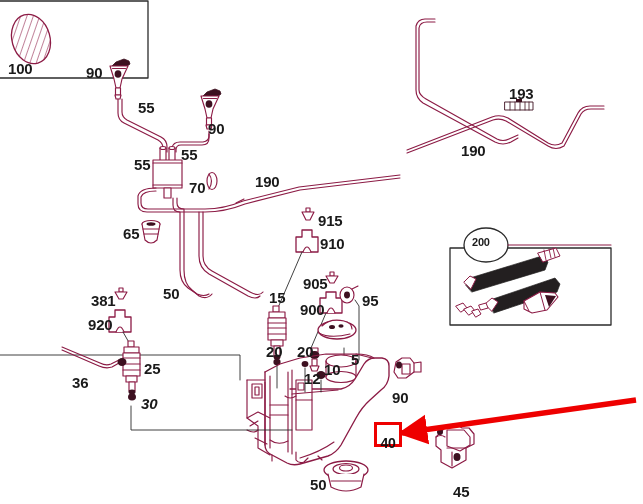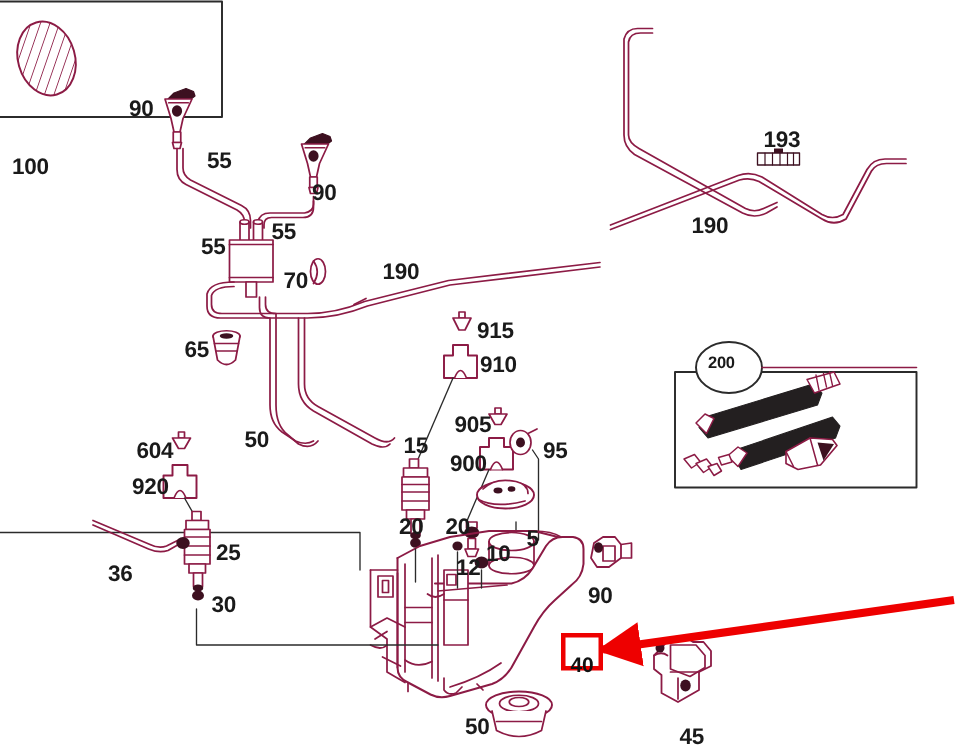--- a/index.html
+++ b/index.html
@@ -383,48 +383,48 @@
 
   <svg class="layer" viewBox="0 0 643 504">
     <defs>
       <marker id="redarrow2" markerWidth="6" markerHeight="6" refX="4.6" refY="3" orient="auto">
         <path d="M0,0.3 L5.4,3 L0,5.7 Z" fill="#ee0000"></path>
       </marker>
     </defs>
     <line x1="636" y1="400" x2="402" y2="433" stroke="#ee0000" stroke-width="5.5" marker-end="url(#redarrow2)"></line>
   </svg>
 
-  <div class="lbl" style="left:8px;  top:61px;margin-top:43px;">100</div>
+  <div class="lbl" style="left:8px;  top:61px;">100</div>
   <div class="lbl" style="left:86px; top:65px;">90</div>
   <div class="lbl" style="left:138px;top:100px;">55</div>
   <div class="lbl" style="left:208px;top:121px;">90</div>
   <div class="lbl" style="left:181px;top:147px;">55</div>
   <div class="lbl" style="left:134px;top:157px;">55</div>
   <div class="lbl" style="left:189px;top:180px;">70</div>
   <div class="lbl" style="left:255px;top:174px;">190</div>
   <div class="lbl" style="left:461px;top:143px;">190</div>
   <div class="lbl" style="left:509px;top:86px;">193</div>
   <div class="lbl" style="left:123px;top:226px;">65</div>
   <div class="lbl" style="left:163px;top:286px;">50</div>
   <div class="lbl" style="left:318px;top:213px;">915</div>
   <div class="lbl" style="left:320px;top:236px;">910</div>
   <div class="lbl" style="left:303px;top:276px;">905</div>
   <div class="lbl" style="left:300px;top:302px;">900</div>
   <div class="lbl" style="left:269px;top:290px;">15</div>
   <div class="lbl" style="left:362px;top:293px;">95</div>
-  <div class="lbl" style="left:91px; top:293px;">604</div>
+  <div class="lbl" style="left:91px; top:293px;">381</div>
   <div class="lbl" style="left:88px; top:317px;">920</div>
   <div class="lbl" style="left:266px;top:344px;">20</div>
   <div class="lbl" style="left:297px;top:344px;">20</div>
   <div class="lbl" style="left:324px;top:362px;">10</div>
   <div class="lbl" style="left:351px;top:352px;">5</div>
   <div class="lbl" style="left:304px;top:371px;">12</div>
   <div class="lbl" style="left:144px;top:361px;">25</div>
   <div class="lbl" style="left:72px; top:375px;">36</div>
-  <div class="lbl" style="left:141px;top:396px;">30</div>
+  <div class="lbl" style="left:141px;top:396px;font-style:italic;">30</div>
   <div class="lbl" style="left:392px;top:390px;">90</div>
   <div class="lbl" style="left:310px;top:477px;">50</div>
   <div class="lbl" style="left:453px;top:484px;">45</div>
 
   <div class="lbl box200" style="left:472px;top:237px;">200</div>
 
   <div class="lbl hi" style="left:374px;top:422px;">40</div>
 
 </div>
 

